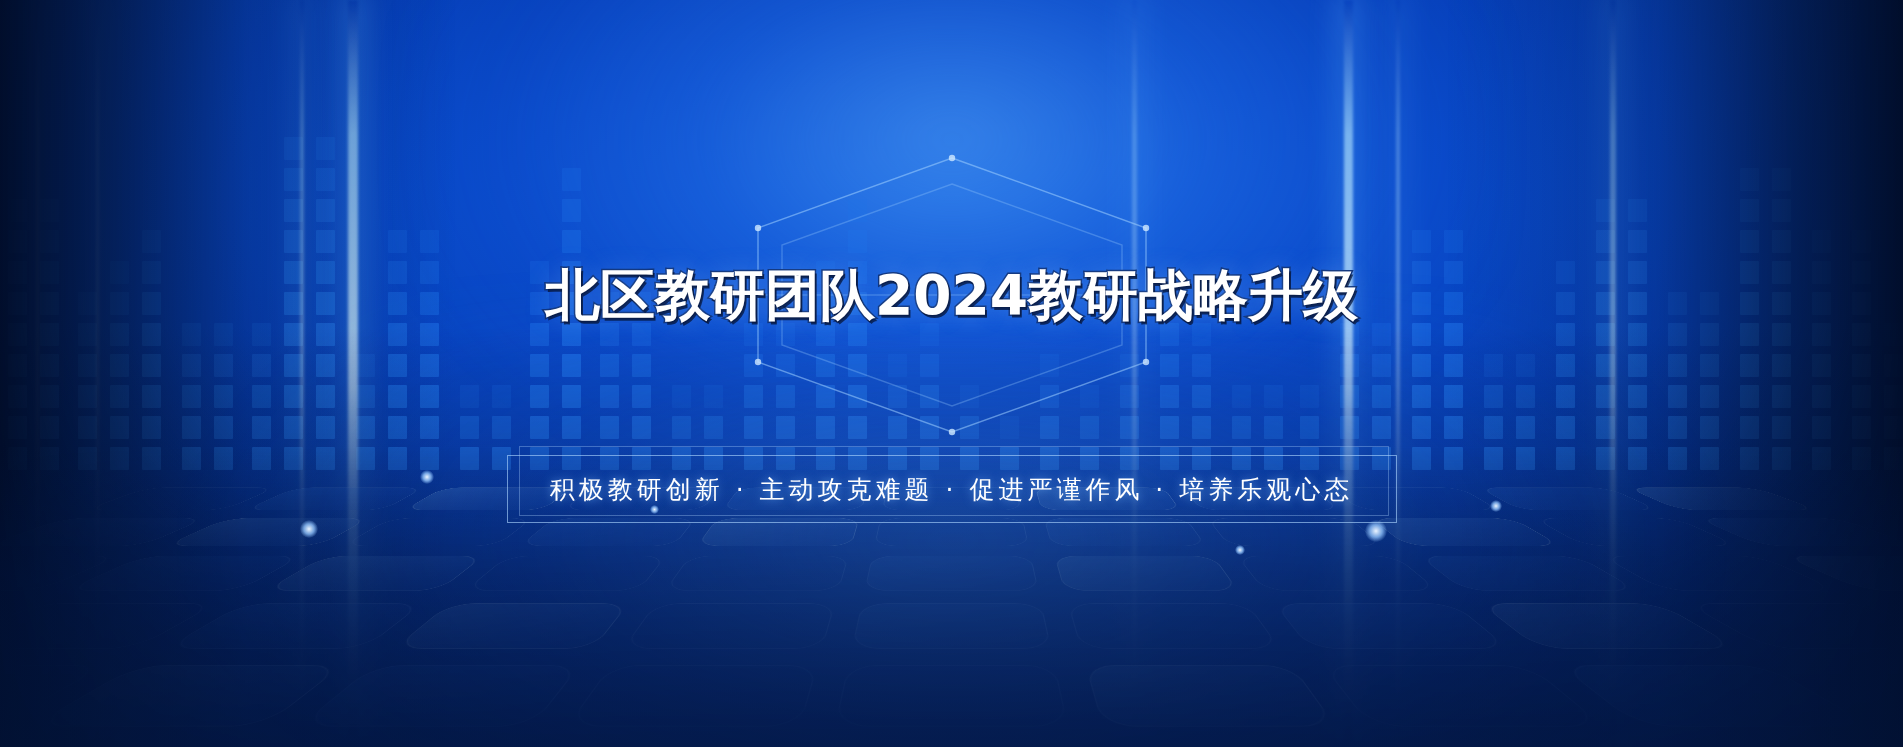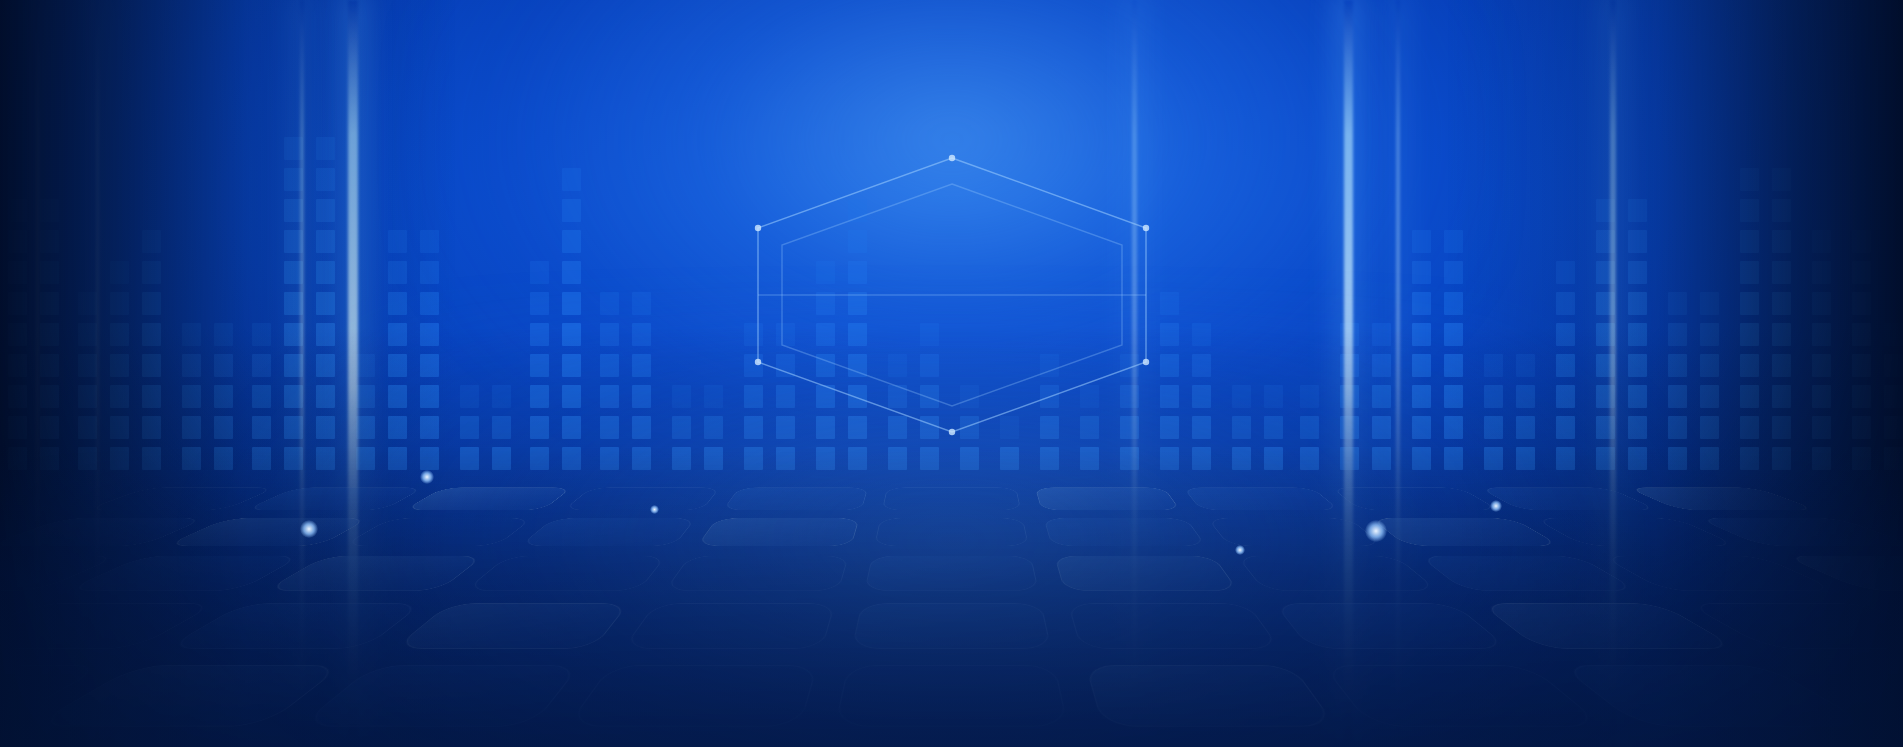--- a/index.html
+++ b/index.html
@@ -670,16 +670,22 @@
       <div class="dot" style="left: 1235px; top: 545px; width: 10px; height: 10px;"></div>
       <div class="dot" style="left: 420px; top: 470px; width: 14px; height: 14px;"></div>
       <div class="dot" style="left: 300px; top: 520px; width: 18px; height: 18px;"></div>
       <div class="dot" style="left: 1490px; top: 500px; width: 12px; height: 12px;"></div>
       <div class="dot" style="left: 650px; top: 505px; width: 9px; height: 9px;"></div>
     </div>
 
   <div class="content">
 
 
-
+    <div class="subline">北区教研团队2024教研战略升级</div>
+
+    <div class="tagbox">
+      <div class="frame-inner"></div>
+      <div class="frame-outer"></div>
+      <div class="tagline">积极教研创新 · 主动攻克难题 · 促进严谨作风 · 培养乐观心态</div>
+    </div>
 
   </div>
 </div>
 
 </body></html>

